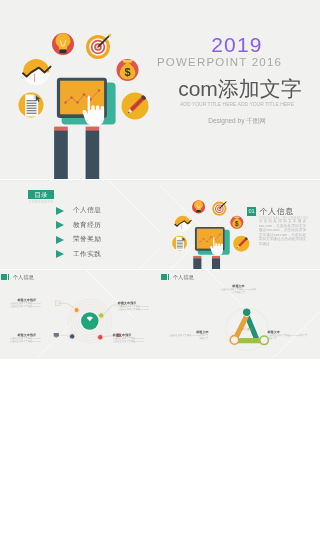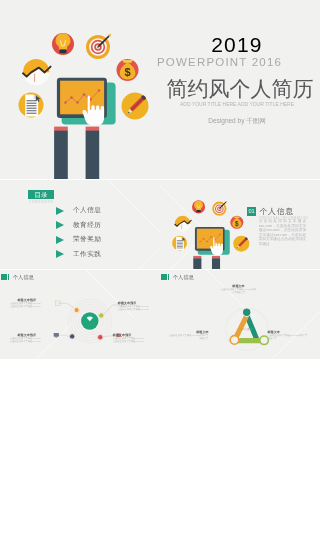--- a/index.html
+++ b/index.html
@@ -1,21 +1,21 @@
 <!DOCTYPE html>
 <html><head>
 <meta charset="utf-8">
 <style>
   html,body{margin:0;padding:0;background:#ffffff;}
   body{width:320px;height:556px;font-family:"Liberation Sans",sans-serif;overflow:hidden;}
   #page{position:relative;width:320px;height:556px;background:#ffffff;overflow:hidden;}
   .slide{position:absolute;width:157px;height:89px;background:#f1f1ef;overflow:hidden;padding-left:20px;}
   .slide > svg{position:absolute;left:0;top:0;width:100%;height:100%;display:block;}
   .cover{position:absolute;left:0;top:0;width:320px;height:179px;background:#f1f1ef;overflow:hidden;}
-  .cov-year{position:absolute;left:157px;top:33px;width:160px;text-align:center;font-size:21px;color:#000000;letter-spacing:1.2px;}
+  .cov-year{position:absolute;left:157px;top:33px;width:160px;text-align:center;font-size:21px;color:#8b5cf6;letter-spacing:1.2px;}
   .cov-prog{position:absolute;left:157px;top:56px;width:160px;font-size:11.5px;color:#a9a9a9;letter-spacing:1.2px;}
   .cov-title{position:absolute;left:160px;top:75px;width:160px;text-align:center;font-size:21px;color:#58585a;letter-spacing:0px;}
   .cov-tag{position:absolute;left:157px;top:101px;width:160px;text-align:center;font-size:5.0px;color:#b6b6b6;letter-spacing:0.0px;}
   .cov-credit{position:absolute;left:157px;top:117px;width:160px;text-align:center;font-size:6.5px;color:#a2a2a2;}
   .hero-svg{position:absolute;left:0;top:0;width:320px;height:180px;}
   .secart{position:absolute;left:0;top:0;width:160px;height:90px;}
   
   .hdr{position:absolute;left:1px;top:3.5px;display:flex;align-items:center;}
   .hdr .mk{width:7.9px;height:5.4px;background:#1f9e7c;margin-right:3.9px;position:relative;flex:none;}
   .hdr .mk:after{content:"";position:absolute;left:5.9px;top:0;width:0.5px;height:5.4px;background:#f1f1ef;}
@@ -109,21 +109,21 @@
     </defs>
   </svg>
 <div id="page">
 
 <div class="cover">
   <svg class="hero-svg" viewBox="0 0 320 180" preserveAspectRatio="none">
         <use href="#heroart"></use>
       </svg>
   <div class="cov-year">2019</div>
   <div class="cov-prog">POWERPOINT 2016</div>
-  <div class="cov-title">简约风个人简历</div>
+  <div class="cov-title">com添加文字</div>
   <div class="cov-tag">ADD YOUR TITLE HERE ADD YOUR TITLE HERE</div>
   <div class="cov-credit">Designed by 千图网</div>
 </div>
 
 <div class="slide" style="left:0;top:180px">
   <svg class="deco" viewBox="0 0 157 90">
     <line x1="88" y1="-10" x2="178" y2="80" stroke="#ffffff" stroke-width="0.7" opacity="0.85"></line>
     <line x1="120" y1="100" x2="185" y2="35" stroke="#ffffff" stroke-width="0.7" opacity="0.85"></line>
   </svg>
   <div class="cts-box">

